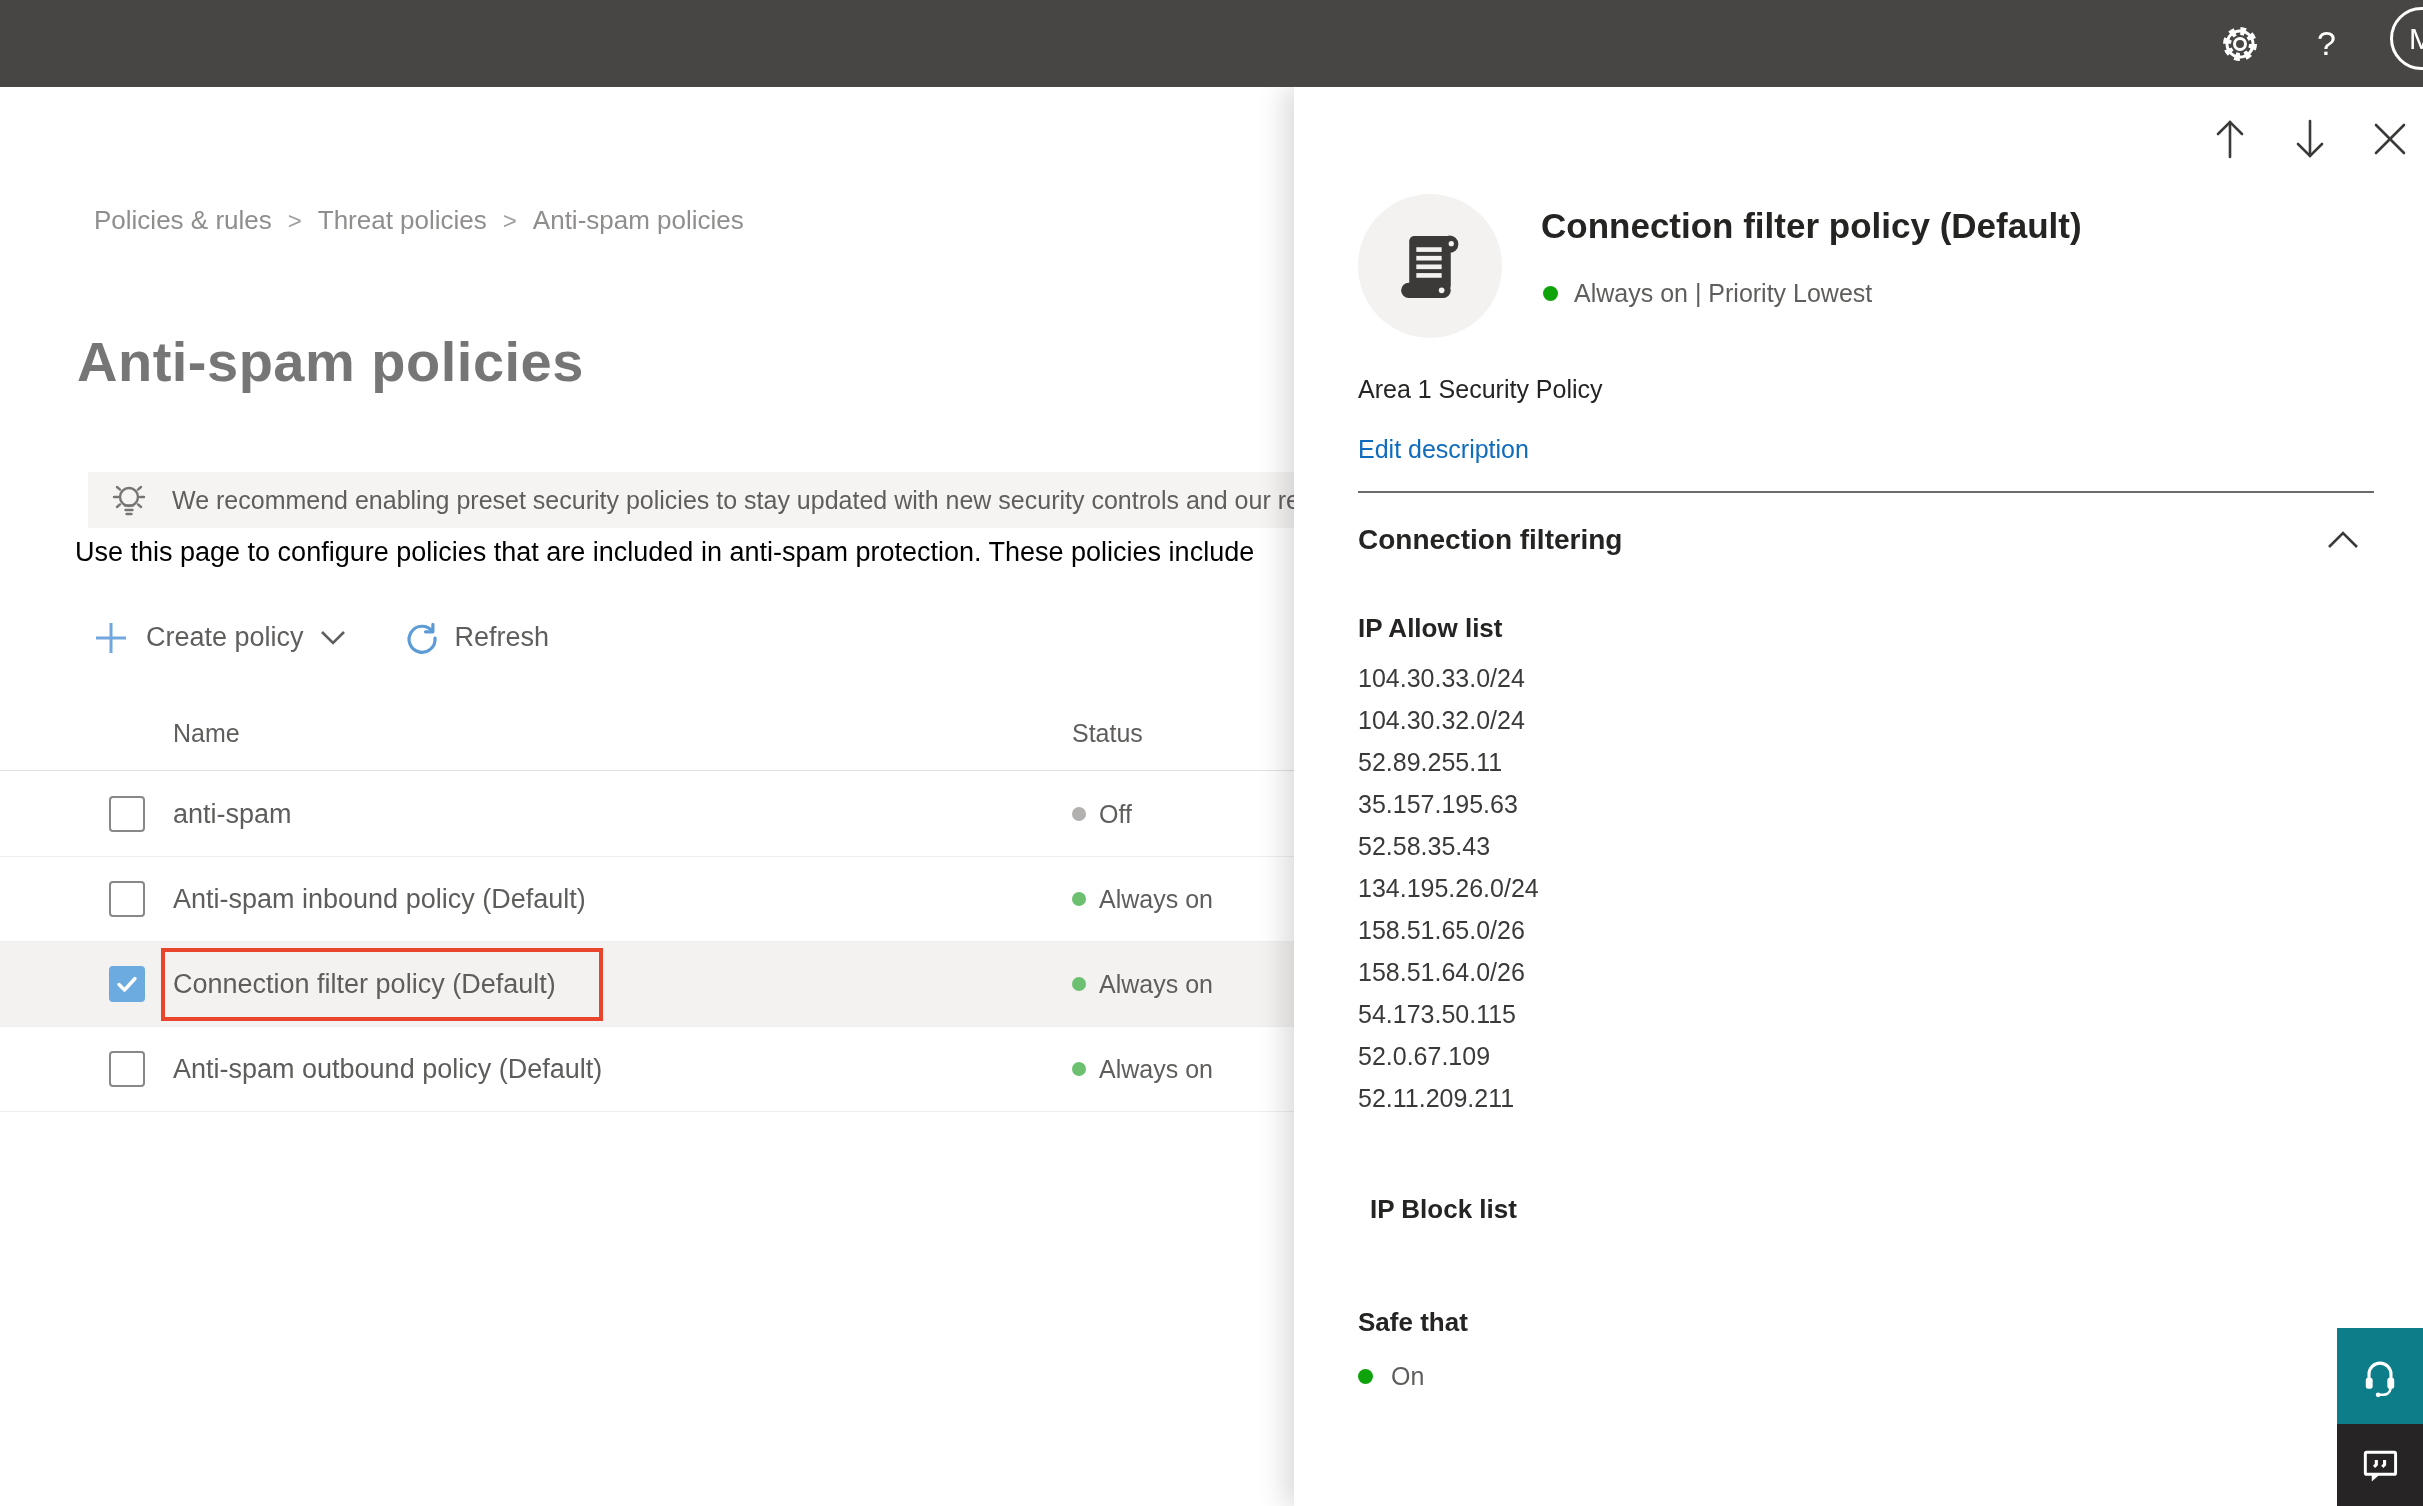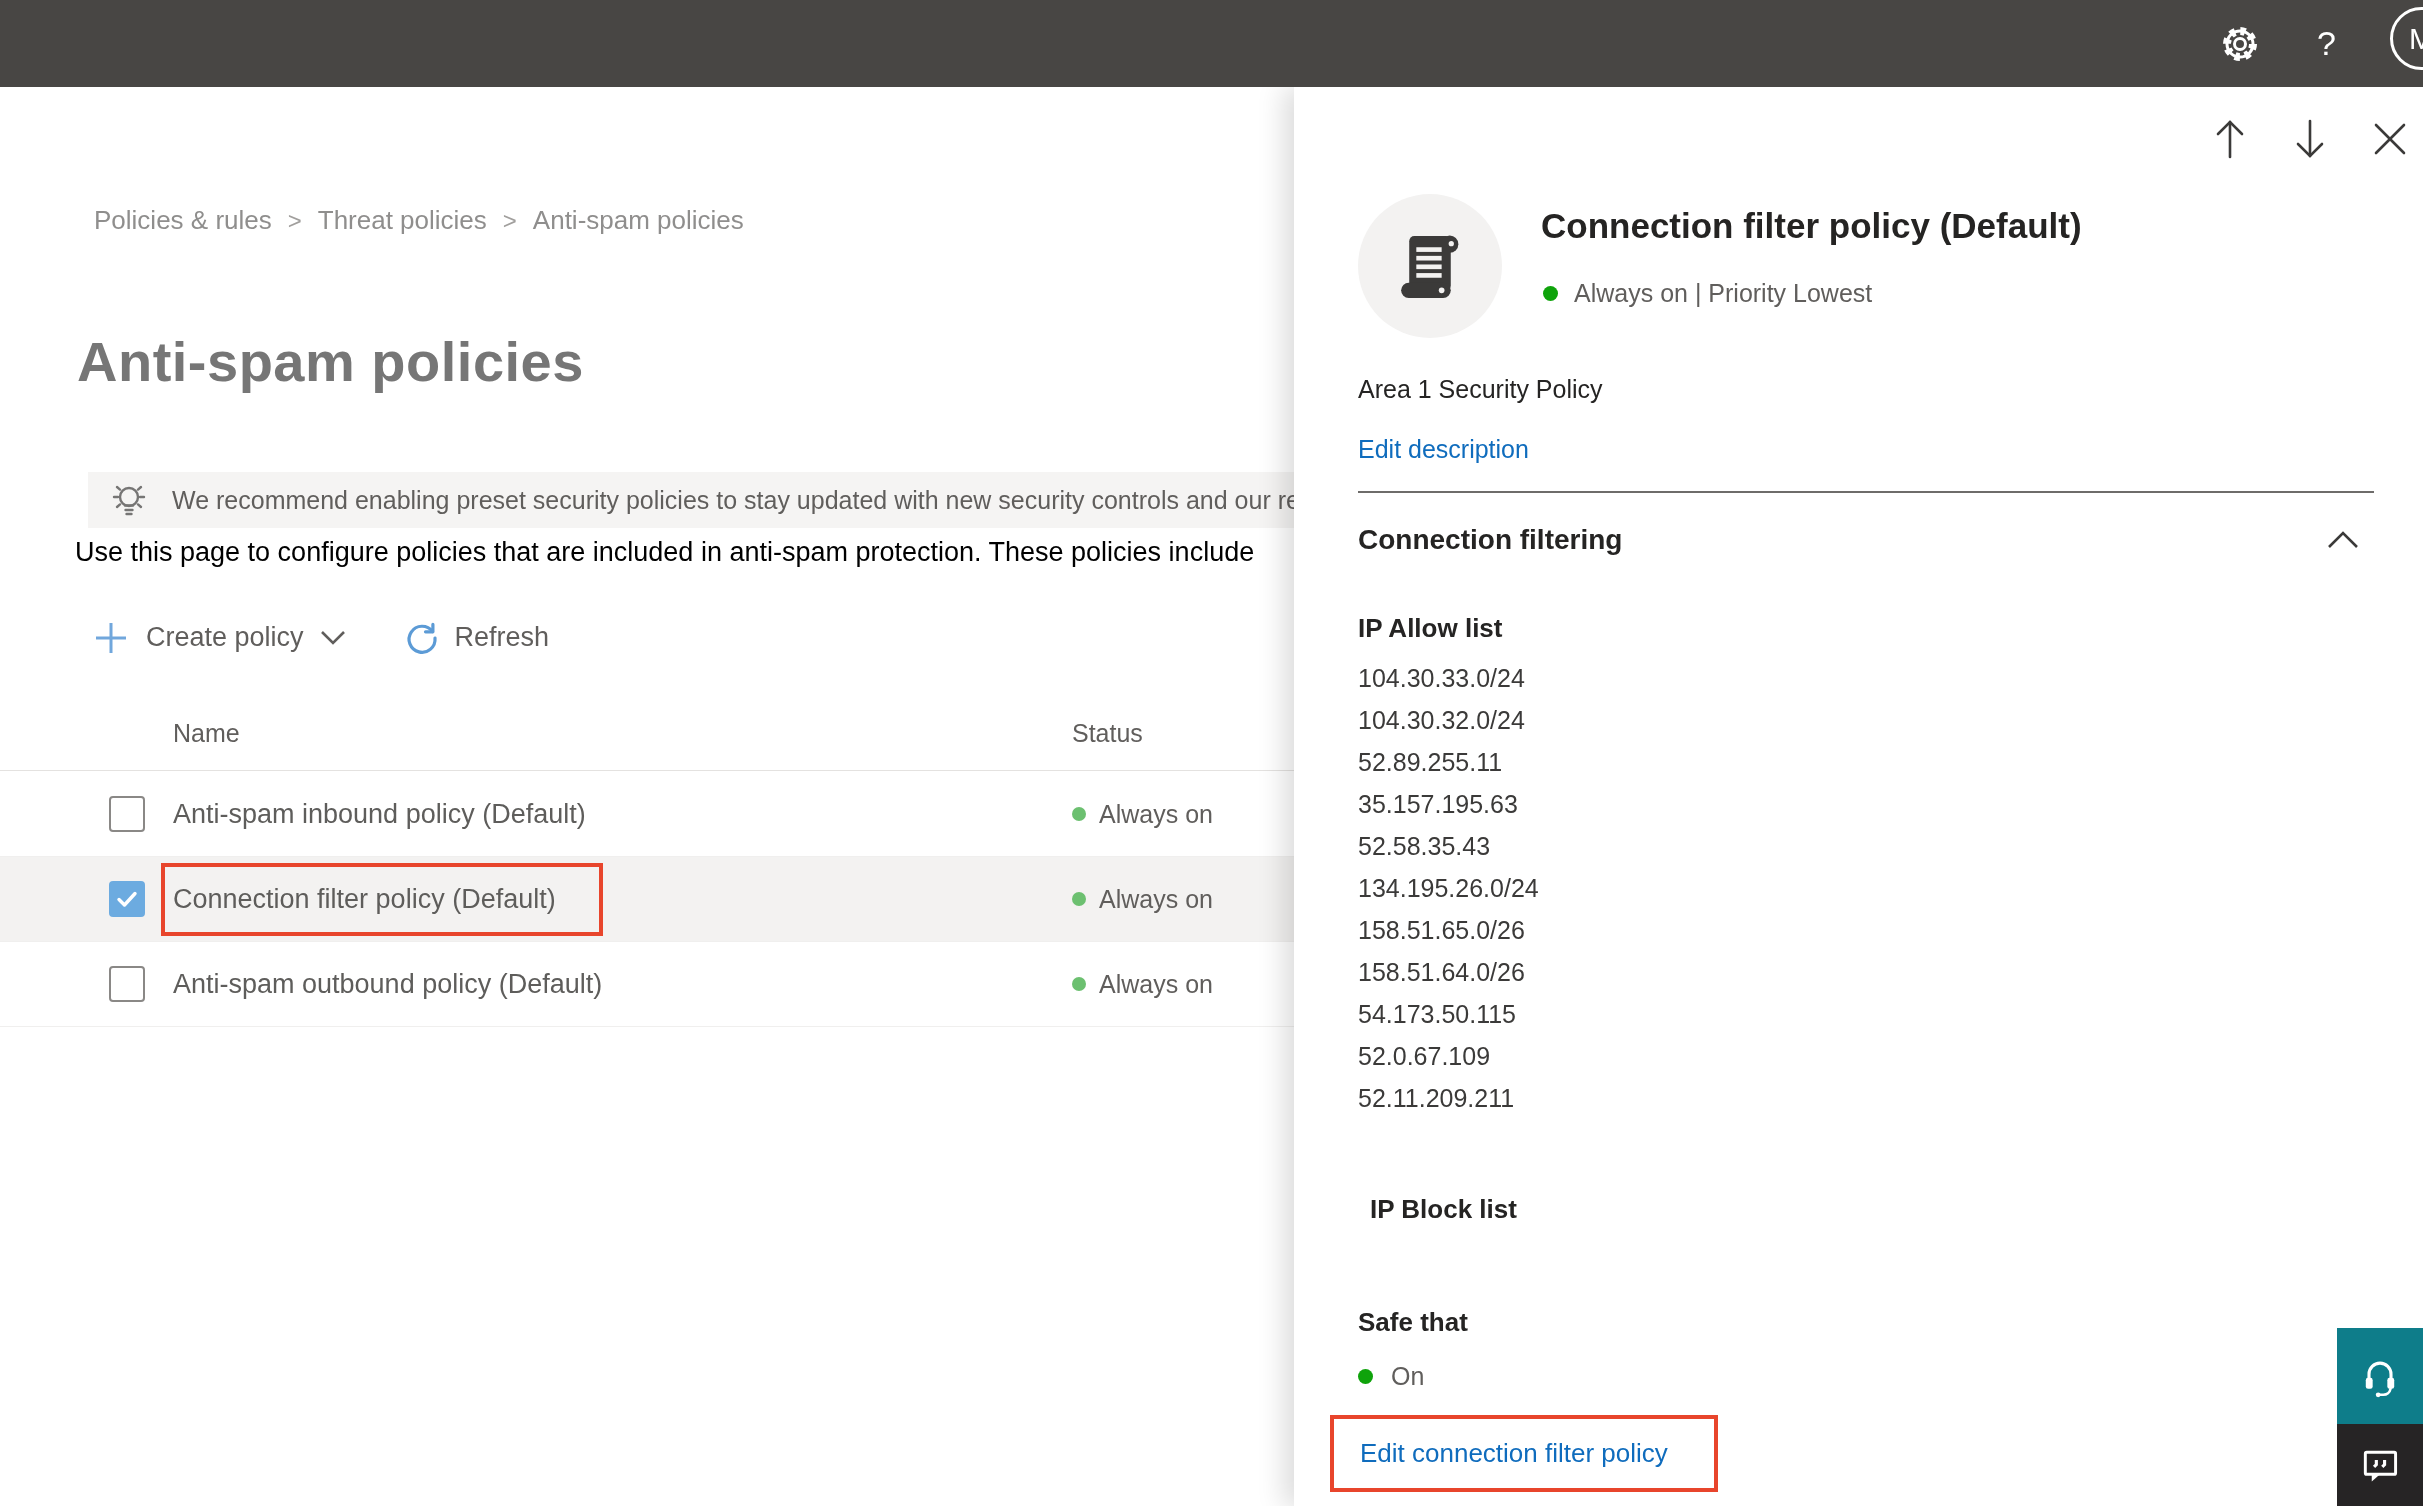--- a/index.html
+++ b/index.html
@@ -165,20 +165,26 @@
     </div>
   </div>
 
   <div class="thead">
     <span class="col col-name">Name</span>
     <span class="col col-status">Status</span>
   </div>
 
   <div class="rows">
 
+    <div class="trow">
+      <span class="checkbox"></span>
+      <span class="cellname">anti-spam</span>
+      <span class="statusdot dot-gray"></span>
+      <span class="statustext">Off</span>
+    </div>
 
     <div class="trow">
       <span class="checkbox"></span>
       <span class="cellname">Anti-spam inbound policy (Default)</span>
       <span class="statusdot dot-green-soft"></span>
       <span class="statustext">Always on</span>
     </div>
 
     <div class="trow selected">
       <span class="checkbox checked">
@@ -281,23 +287,20 @@
       </div>
 
     <div class="ipblock-title">IP Block list</div>
 
     <div class="safelist-title">Safe that</div>
     <div class="safelist-status">
       <span class="dot"></span>
       <span class="txt">On</span>
     </div>
 
-    <div class="edit-annotation">
-      <span class="link">Edit connection filter policy</span>
-    </div>
 
   </div>
 
   <div class="float-support">
     <svg width="44" height="46" viewBox="0 0 48 48">
       <path d="M12 29 v-7 a12 12 0 0 1 24 0 v7" fill="none" stroke="#fff" stroke-width="3.4"></path>
       <rect x="8.5" y="26" width="7.5" height="12" rx="2.5" fill="#fff"></rect>
       <rect x="32" y="26" width="7.5" height="12" rx="2.5" fill="#fff"></rect>
       <path d="M35.5 38 a8 8 0 0 1 -8 6.5 h-4" fill="none" stroke="#fff" stroke-width="2.8" stroke-linecap="round"></path>
       <circle cx="22" cy="44.5" r="2.6" fill="#fff"></circle>

